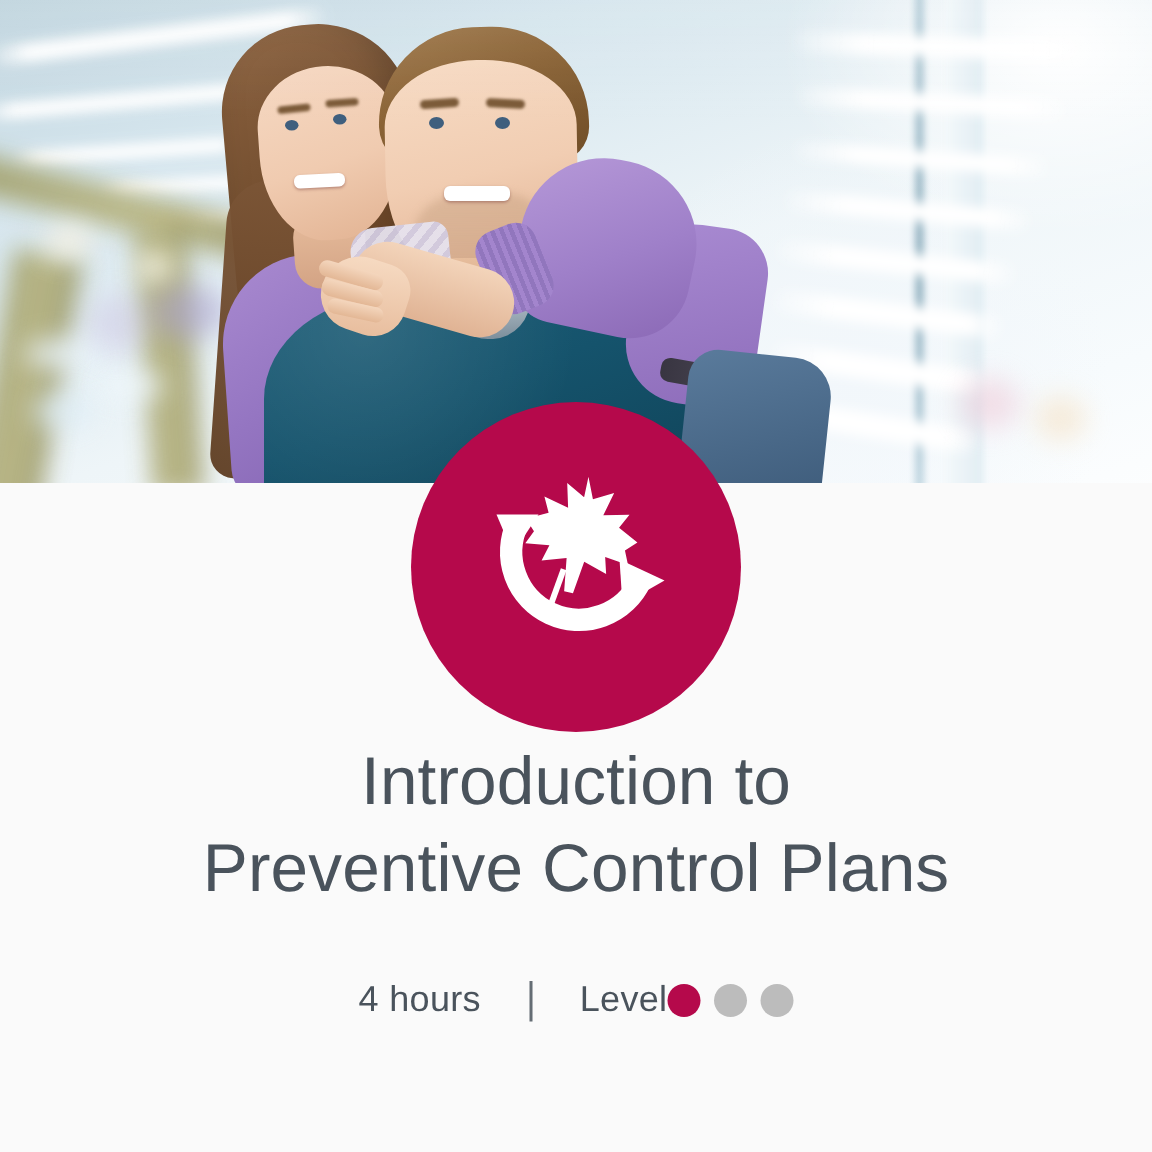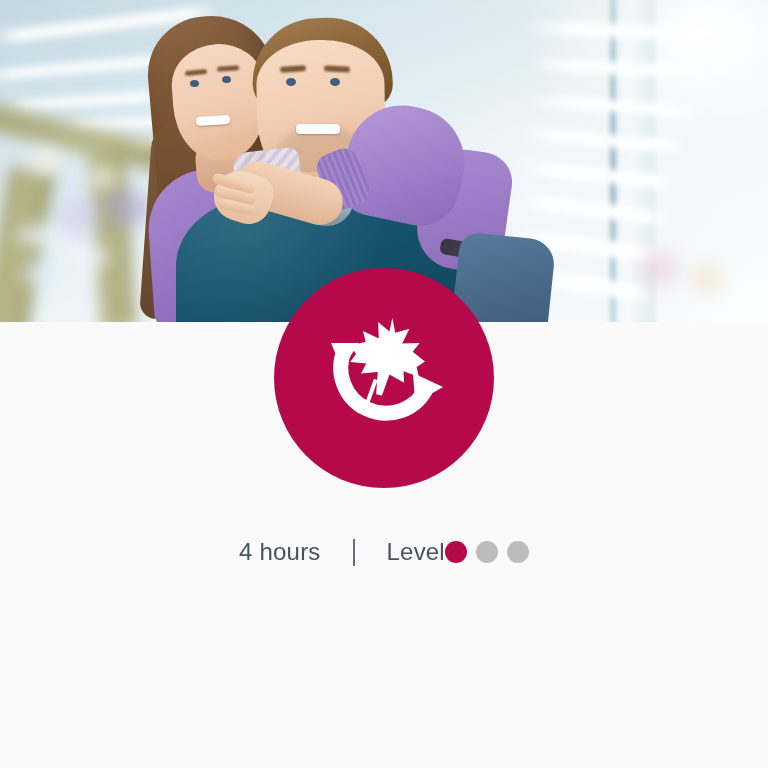--- a/index.html
+++ b/index.html
@@ -441,20 +441,22 @@
                  L -16,10  L -32,12  L -28,3
                  L -35,-4  L -21,-11 L -26,-21
                  L -9,-17  L -13,-33 L 0,-26  Z" fill="#ffffff"></path>
         <rect x="-2" y="24" width="4" height="26" fill="#ffffff" transform="rotate(8)"></rect>
       </g>
     </svg>
   </div>
 
   <div class="content">
     <h1 class="title">
+      <span class="line">Introduction to</span>
+      <span class="line">Preventive Control Plans</span>
     </h1>
 
     <div class="meta">
       <span class="duration">4 hours</span>
       <span class="sep" style="background: rgb(74, 83, 92);"></span>
       <span class="level-label">Level</span>
       <span class="dots">
         <span class="dot on" style="background: rgb(181, 9, 75);"></span>
         <span class="dot" style="background: rgb(188, 188, 188);"></span>
         <span class="dot" style="background: rgb(188, 188, 188);"></span>

